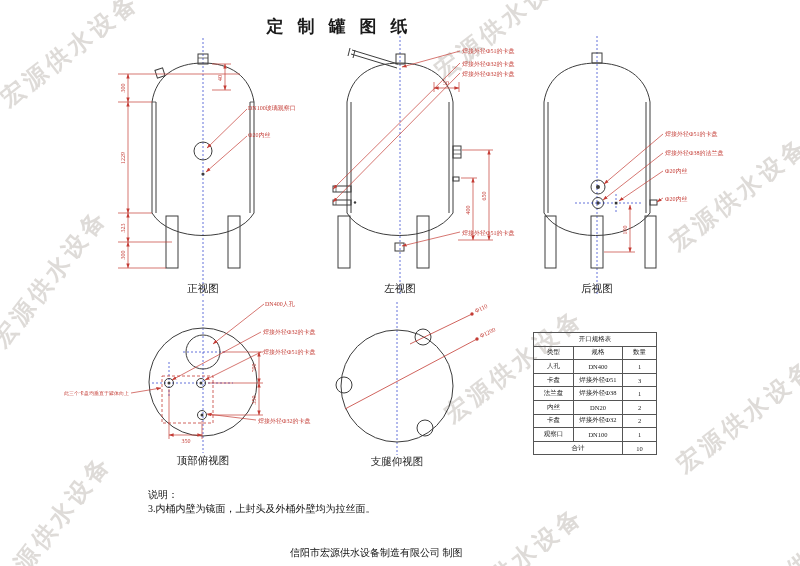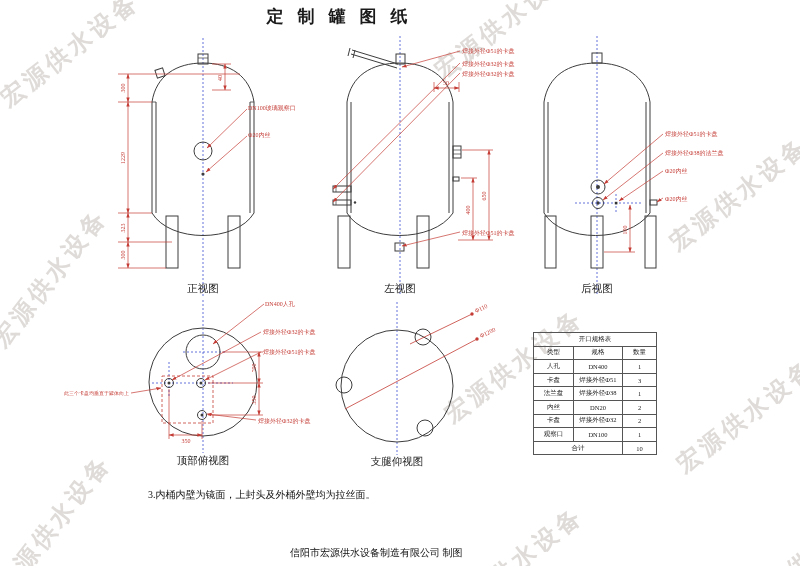--- a/index.html
+++ b/index.html
@@ -3,21 +3,21 @@
 <meta charset="utf-8">
 <style>
   html,body{margin:0;padding:0;background:#888;}
   .page{position:relative;width:800px;height:566px;background:#ffffff;overflow:hidden;
         font-family:"Liberation Serif","DejaVu Serif",serif;}
   
   .wm{position:absolute;color:rgba(195,190,184,0.55);font-size:24px;letter-spacing:4px;
       white-space:nowrap;transform:rotate(-38deg);z-index:1;pointer-events:none;font-weight:bold;}
   .wm.steep{transform:rotate(-52deg);}
   
-  .title{position:absolute;left:0;top:5px;width:688px;text-align:center;font-size:17px;
+  .title{position:absolute;left:0;top:15px;width:688px;text-align:center;font-size:17px;
          font-weight:bold;letter-spacing:14px;color:#1a1a1a;z-index:3;}
   
   .draw{position:absolute;left:0;top:0;z-index:2;}
   
   .spec{position:absolute;left:533px;top:332px;width:123px;border-collapse:collapse;
         font-size:6.5px;color:#222;z-index:3;table-layout:fixed;}
   .spec th,.spec td{border:1px solid #555;text-align:center;padding:0;height:12.6px;
         font-weight:normal;overflow:hidden;white-space:nowrap;}
   .spec col.c1{width:40px}.spec col.c2{width:49px}.spec col.c3{width:34px}
   
@@ -306,18 +306,19 @@
           <td>1</td>
       </tr>
       <tr>
         <td colspan="2">合计</td>
         <td>10</td>
       </tr>
     </tbody>
   </table>
 
   <div class="notes">
+    <div>说明：</div>
     <div>3.内桶内壁为镜面，上封头及外桶外壁均为拉丝面。</div>
   </div>
 
   <div class="footer">信阳市宏源供水设备制造有限公司  制图</div>
 
 </div>
 
 </body></html>

